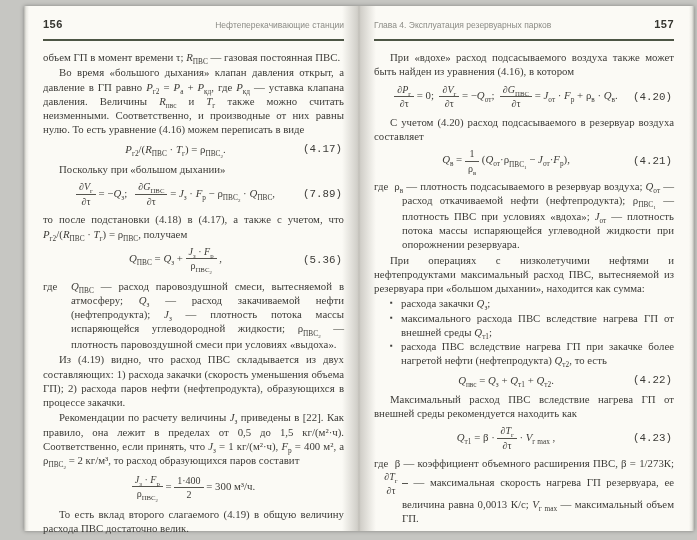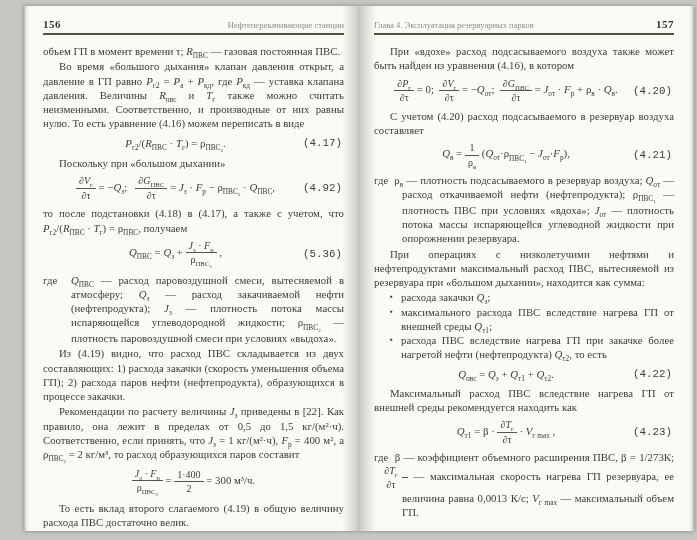--- a/index.html
+++ b/index.html
@@ -24,22 +24,22 @@
   .edge-right{position:absolute;right:0;top:0;bottom:0;width:5px;
     background:linear-gradient(to left,#b5b5b0,#e7e6e0 40%,#fbfaf5);}
   .gutter{
     position:absolute;left:50%;top:0;bottom:0;width:34px;margin-left:-17px;
     background:linear-gradient(to right,rgba(0,0,0,0),rgba(60,55,45,.22) 45%,rgba(60,55,45,.30) 50%,rgba(60,55,45,.22) 55%,rgba(0,0,0,0));
     pointer-events:none;
   }
   .pagehead{
     display:flex;justify-content:space-between;align-items:flex-end;
     border-bottom:2px solid #4d5545;
-    padding-bottom:3px;margin-bottom:9px;
-    font-family:Liberation Serif, serif;
+    padding-bottom:9px;margin-bottom:9px;
+    font-family:Liberation Sans, sans-serif;
   }
   .pagenum{font-size:11px;font-weight:bold;color:#35352f;letter-spacing:.5px;}
   .runtitle{font-size:8.5px;color:#8c8c86;}
   .content{
     font-size:10.8px;line-height:1.32;color:#3d3c38;
     text-align:justify;
   }
   .content p{margin:0 0 1px 0;}
   p.indent{text-indent:16px;}
   p.where{padding-left:28px;text-indent:-28px;}
@@ -81,21 +81,21 @@
     <div class="content">
       <p>объем ГП в момент времени τ; <i>R</i><sub>ПВС</sub> — газовая постоянная ПВС.</p>
       <p class="indent">Во время «большого дыхания» клапан давления открыт, а давление в ГП равно <i>P</i><sub>г2</sub> = <i>P</i><sub>а</sub> + <i>P</i><sub>кд</sub>, где <i>P</i><sub>кд</sub> — уставка клапана давления. Величины <i>R</i><sub>пвс</sub> и <i>T</i><sub>г</sub> также можно считать неизменными. Соответственно, и производные от них равны нулю. То есть уравнение (4.16) можем переписать в виде</p>
       <div class="eq">
         <span><i>P</i><sub>г2</sub>/(<i>R</i><sub>ПВС</sub> · <i>T</i><sub>г</sub>) = ρ<sub>ПВС<sub>2</sub></sub>.</span>
         <span class="eqnum">(4.17)</span>
       </div>
       <p class="indent">Поскольку при «большом дыхании»</p>
       <div class="eq">
         <span><span class="frac"><span class="num">∂<i>V</i><sub>г</sub></span><span class="den">∂τ</span></span> = −<i>Q</i><sub>з</sub>;&nbsp;&nbsp;&nbsp;<span class="frac"><span class="num">∂<i>G</i><sub>ПВС</sub></span><span class="den">∂τ</span></span> = <i>J</i><sub>з</sub> · <i>F</i><sub>р</sub> − ρ<sub>ПВС<sub>2</sub></sub> · <i>Q</i><sub>ПВС</sub>,</span>
-        <span class="eqnum">(4.92)</span>
+        <span class="eqnum">(7.89)</span>
       </div>
       <p>то после подстановки (4.18) в (4.17), а также с учетом, что <i>P</i><sub>г2</sub>/(<i>R</i><sub>ПВС</sub> · <i>T</i><sub>г</sub>) = ρ<sub>ПВС</sub>, получаем</p>
       <div class="eq">
         <span><i>Q</i><sub>ПВС</sub> = <i>Q</i><sub>з</sub> + <span class="frac"><span class="num"><i>J</i><sub>з</sub> · <i>F</i><sub>р</sub></span><span class="den">ρ<sub>ПВС<sub>2</sub></sub></span></span> ,</span>
         <span class="eqnum">(5.36)</span>
       </div>
       <p class="where">где&nbsp;&nbsp;<i>Q</i><sub>ПВС</sub> — расход паровоздушной смеси, вытесняемой в атмосферу; <i>Q</i><sub>з</sub> — расход закачиваемой нефти (нефтепродукта); <i>J</i><sub>з</sub> — плотность потока массы испаряющейся углеводородной жидкости; ρ<sub>ПВС<sub>2</sub></sub> — плотность паровоздушной смеси при условиях «выдоха».</p>
       <p class="indent">Из (4.19) видно, что расход ПВС складывается из двух составляющих: 1) расхода закачки (скорость уменьшения объема ГП); 2) расхода паров нефти (нефтепродукта), образующихся в процессе закачки.</p>
       <p class="indent">Рекомендации по расчету величины <i>J</i><sub>з</sub> приведены в [22]. Как правило, она лежит в пределах от 0,5 до 1,5 кг/(м²·ч). Соответственно, если принять, что <i>J</i><sub>з</sub> = 1 кг/(м²·ч), <i>F</i><sub>р</sub> = 400 м², а ρ<sub>ПВС<sub>2</sub></sub> = 2 кг/м³, то расход образующихся паров составит</p>
       <div class="eq nonum">

